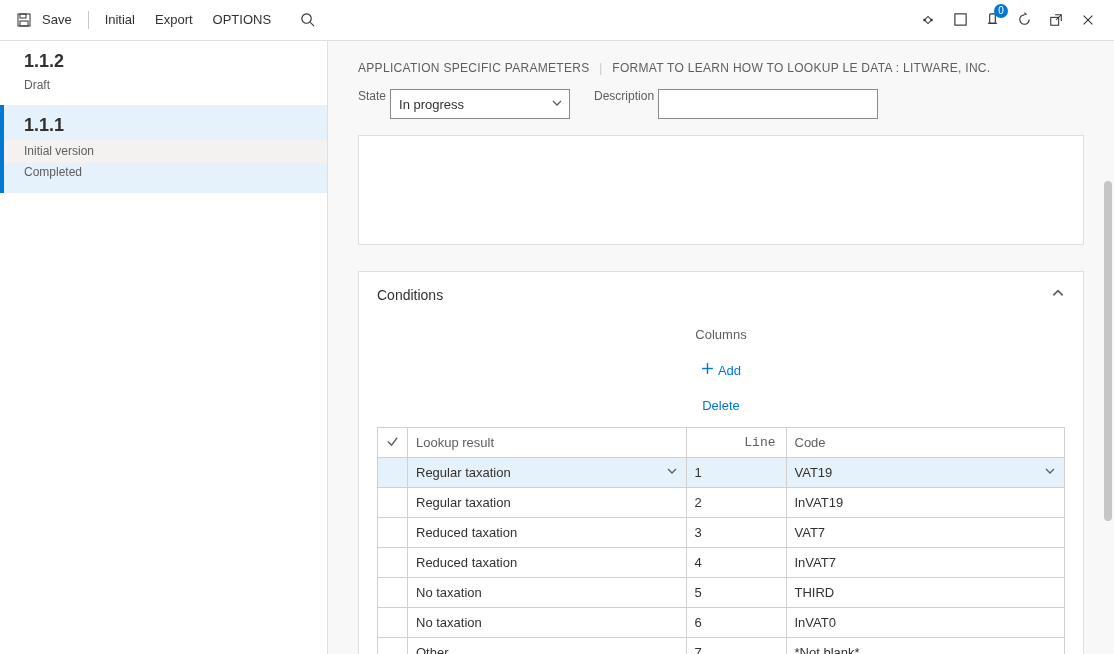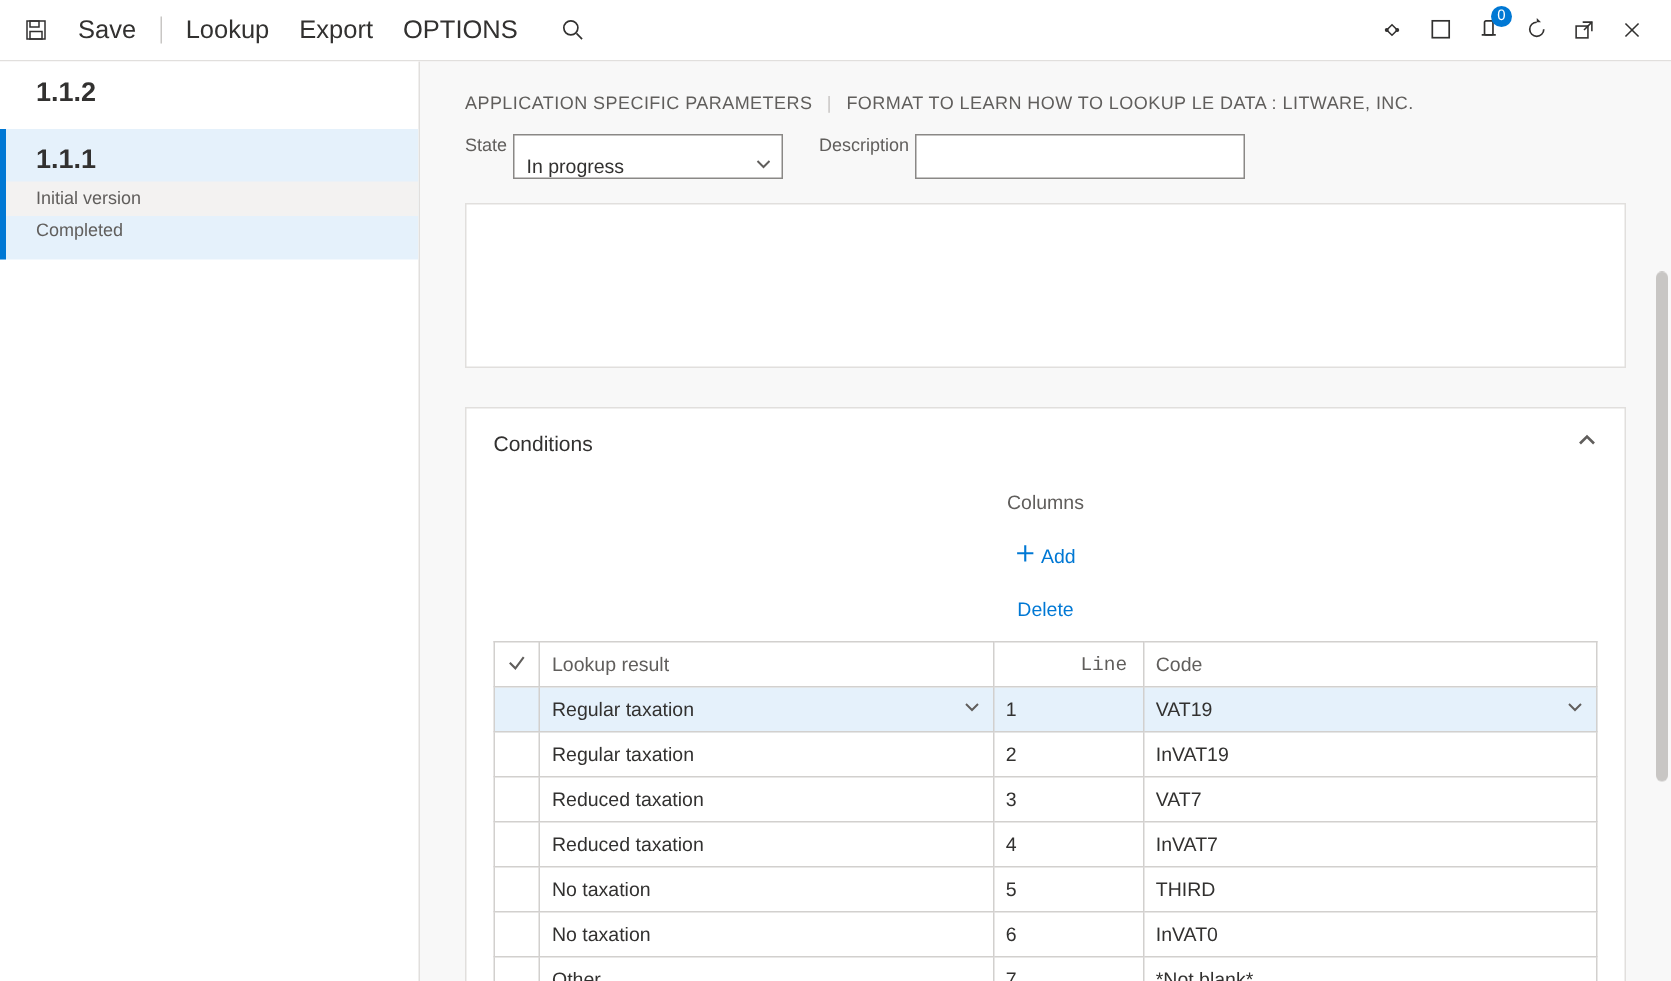--- a/index.html
+++ b/index.html
@@ -20,27 +20,27 @@
       align-items: center;
       padding: 0 8px;
       border-bottom: 1px solid #fff;
       justify-content: space-between;
     }
     .toolbar-left { display: flex; align-items: center; gap: 4px; }
     .toolbar-right { display: flex; align-items: center; gap: 12px; padding-right: 8px;}
     .tb-btn {
       display: flex;
       align-items: center;
-      gap: 20px;
+      gap: 10px;
       padding: 4px 8px;
       color: #323130;
       cursor: pointer;
       background: transparent;
       border: none;
-      font-size: 17px;
+      font-size: 13px;
       font-family: inherit;
     }
     .tb-sep { width: 1px; height: 18px; background: #c8c6c4; margin: 0 4px;}
     .tb-icon { width: 16px; height: 16px; display: inline-flex; align-items: center; justify-content: center; }
     .ico-btn { width: 20px; height: 20px; display: inline-flex; align-items: center; justify-content: center; cursor: pointer; color: #323130; position: relative;}
     .badge-num {
       position: absolute;
       top: -6px; right: -6px;
       background: #0078d4;
       color: #fff;
@@ -50,21 +50,21 @@
       display: flex; align-items: center; justify-content: center;
       padding: 0 3px;
     }
     
     .main {
       display: flex;
       height: calc(100% - 40px);
       border-top: 1px solid #e1dfdd;
     }
     .sidebar {
-      width: 280px;
+      width: 328px;
       border-right: 1px solid #e1dfdd;
       background: #fff;
       overflow-y: auto;
     }
     .sb-item { padding: 10px 16px 10px 20px; cursor: pointer; border-left: 4px solid transparent;}
     .sb-item.selected { background: #e5f1fb; border-left-color: #0078d4;}
     .sb-title { font-size: 18px; font-weight: 600; color: #323130; margin-bottom: 4px;}
     .sb-sub { font-size: 12px; color: #605e5c; line-height: 1.6;}
     .sb-sub.striped { background: #f3f2f1; margin: 0 -16px 0 -20px; padding: 2px 16px 2px 20px;}
     .content {
@@ -85,21 +85,21 @@
     .field-row { display: flex; gap: 24px; padding: 0 30px 16px;}
     .field { display: flex; flex-direction: row; gap: 4px;}
     .field-label { font-size: 12px; color: #605e5c; }
     .sel {
       width: 180px; height: 30px;
       border: 1px solid #8a8886;
       background: #fff;
       padding: 0 24px 0 8px;
       font-size: 13px;
       position: relative;
-      display: flex; align-items: flex-end;
+      display: flex; align-items: center;
       cursor: pointer;
     }
     .sel .chev { position: absolute; right: 6px; pointer-events: none;}
     .txt-input {
       width: 220px; height: 30px;
       border: 1px solid #8a8886;
       padding: 0 8px;
       font-size: 13px;
       font-family: inherit;
     }
@@ -155,21 +155,21 @@
         <svg viewBox="0 0 16 16" width="16" height="16" fill="none" stroke="#323130" stroke-width="1">
             <rect x="2" y="2" width="12" height="12"></rect>
             <rect x="4" y="2" width="6" height="4"></rect>
             <rect x="4" y="9" width="8" height="5"></rect>
           </svg>
       </span>
       <span>Save</span>
     </button>
     <span class="tb-sep"></span>
     <button class="tb-btn">
-        <span>Lookup</span>
+        <span>Initial</span>
       </button>
     <button class="tb-btn">
         <span>Export</span>
       </button>
     <button class="tb-btn">
         <span>OPTIONS</span>
       </button>
     <button class="tb-btn" style="margin-left:8px;">
       <span class="tb-icon">
         <svg viewBox="0 0 16 16" width="15" height="15" fill="none" stroke="#323130" stroke-width="1.2">
@@ -219,20 +219,21 @@
         </svg>
     </span>
   </div>
 </div>
 
 <div class="main">
 
   <div class="sidebar">
     <div class="sb-item">
       <div class="sb-title">1.1.2</div>
+      <div class="sb-sub">Draft</div>
     </div>
     <div class="sb-item selected">
       <div class="sb-title">1.1.1</div>
       <div class="sb-sub striped">Initial version</div>
       <div class="sb-sub">Completed</div>
     </div>
   </div>
 
   <div class="content">
     <div class="inner-scroll">

